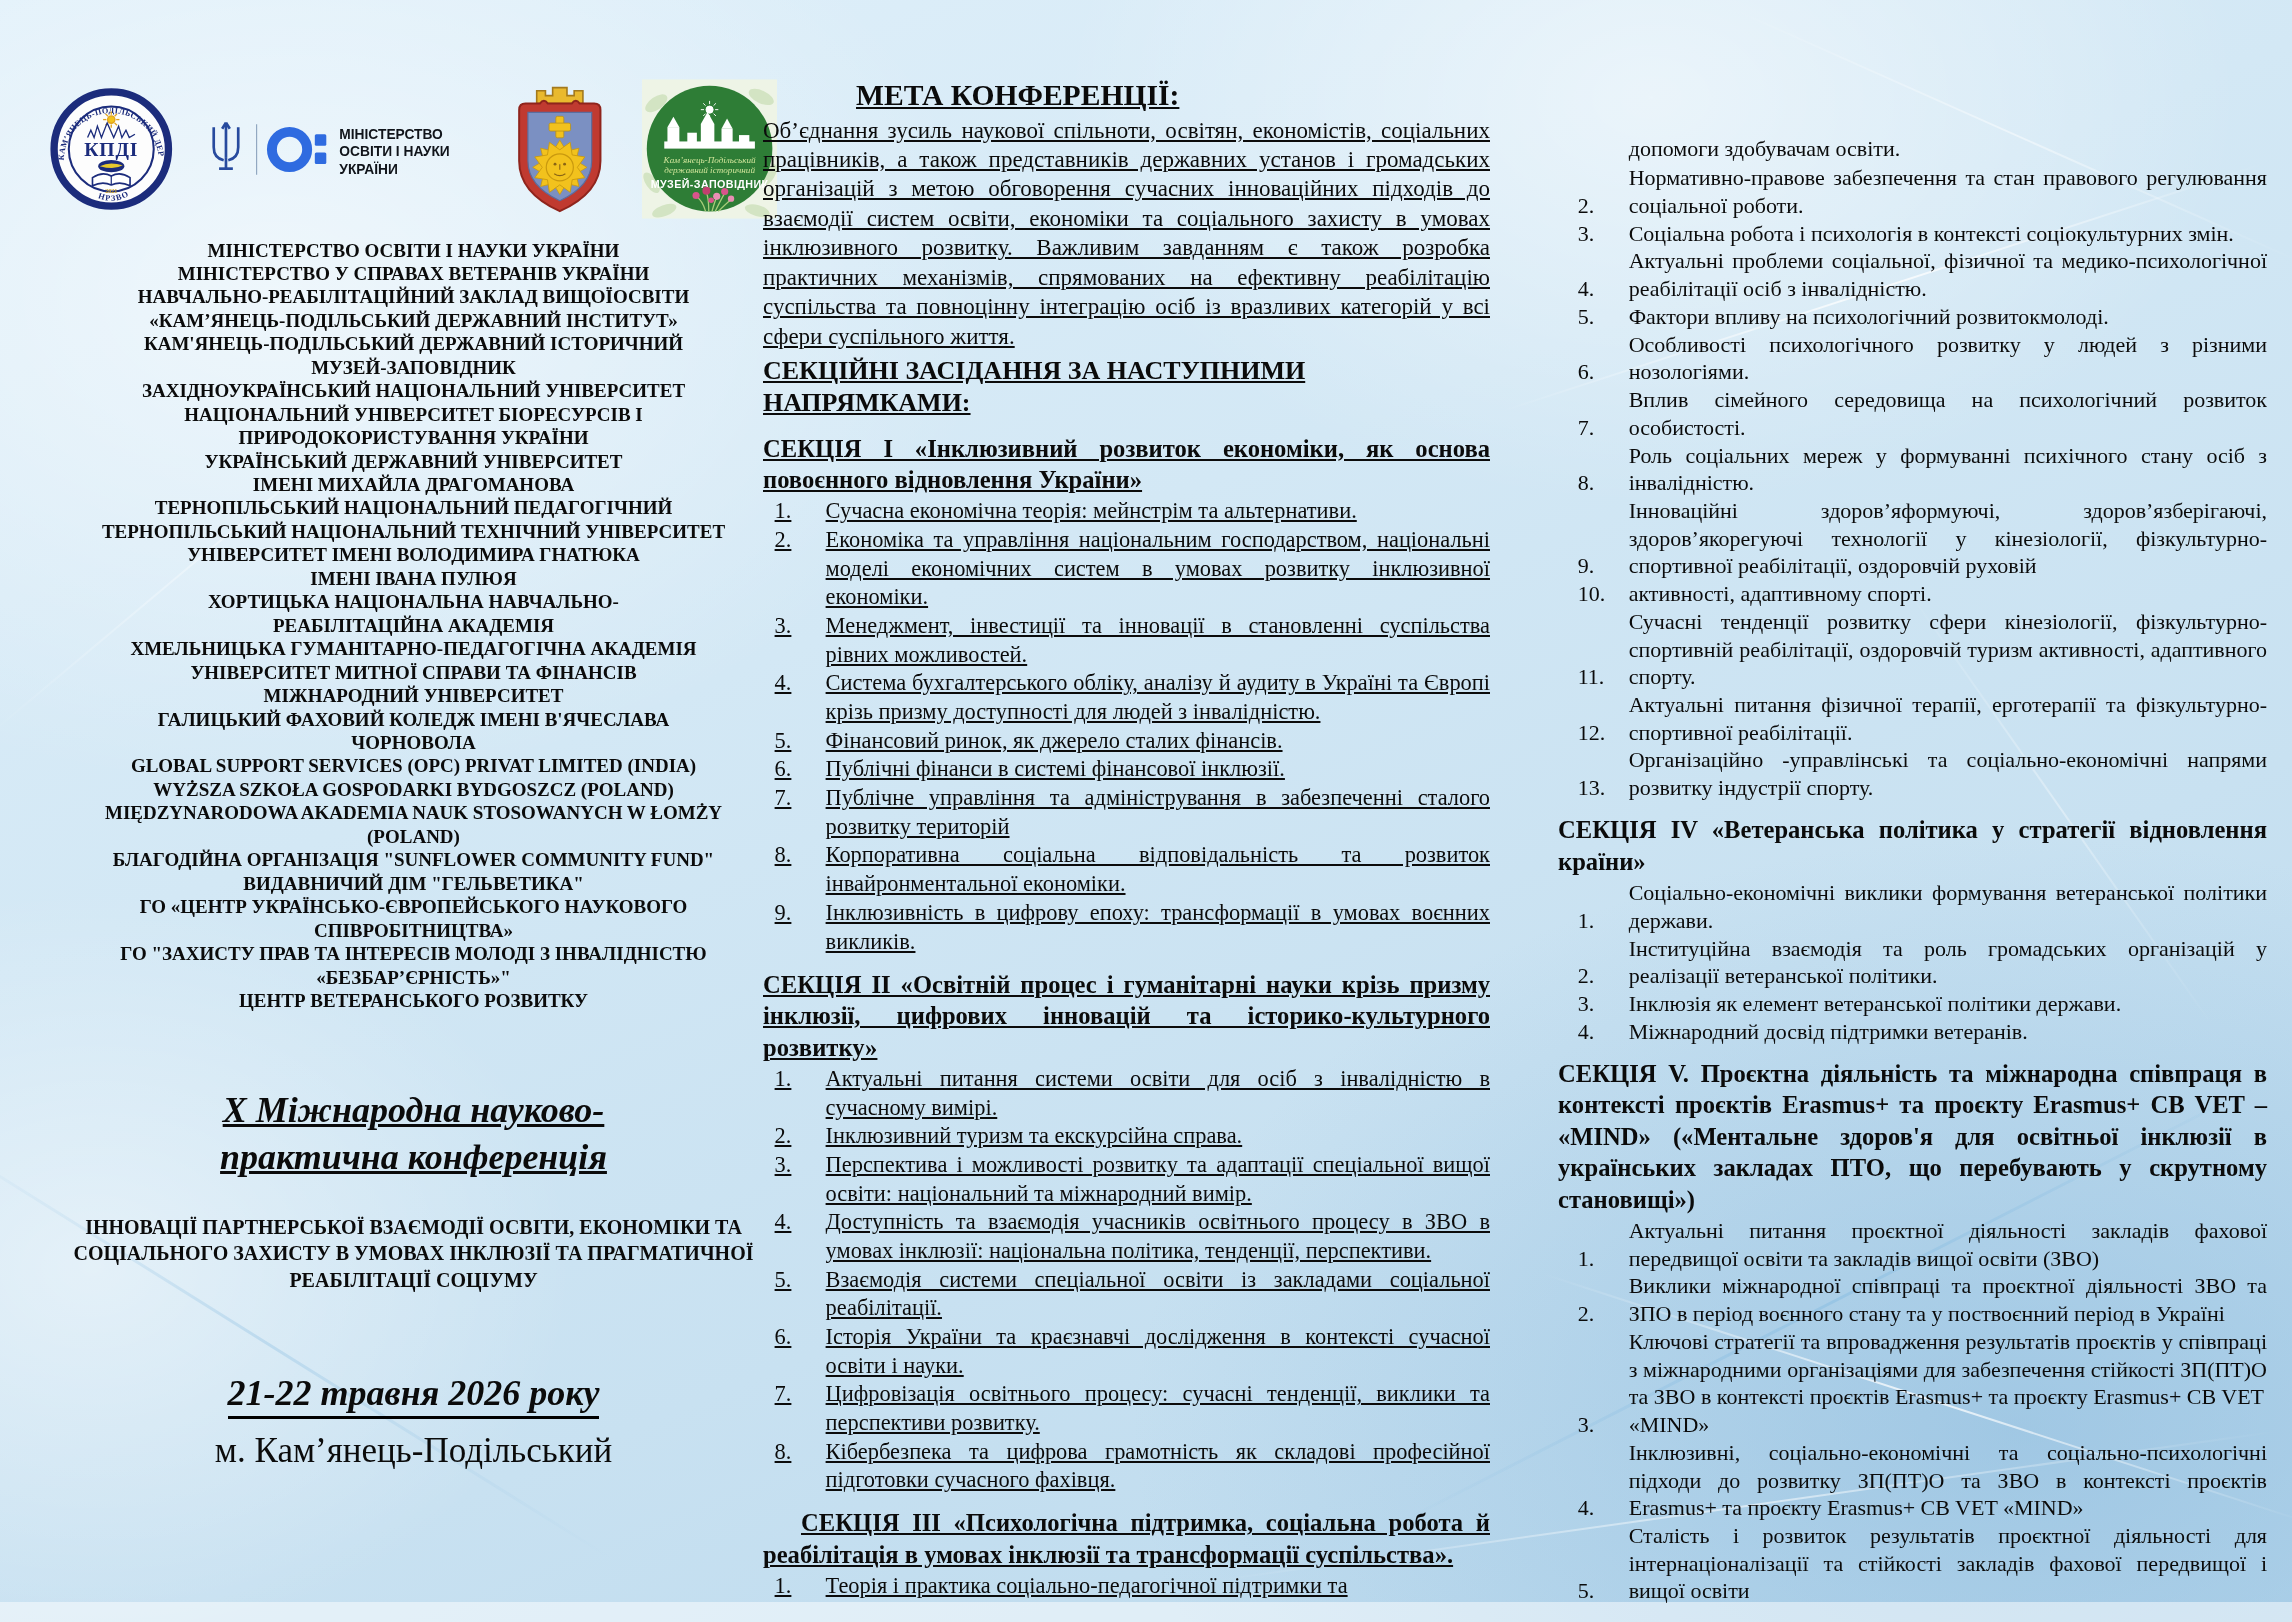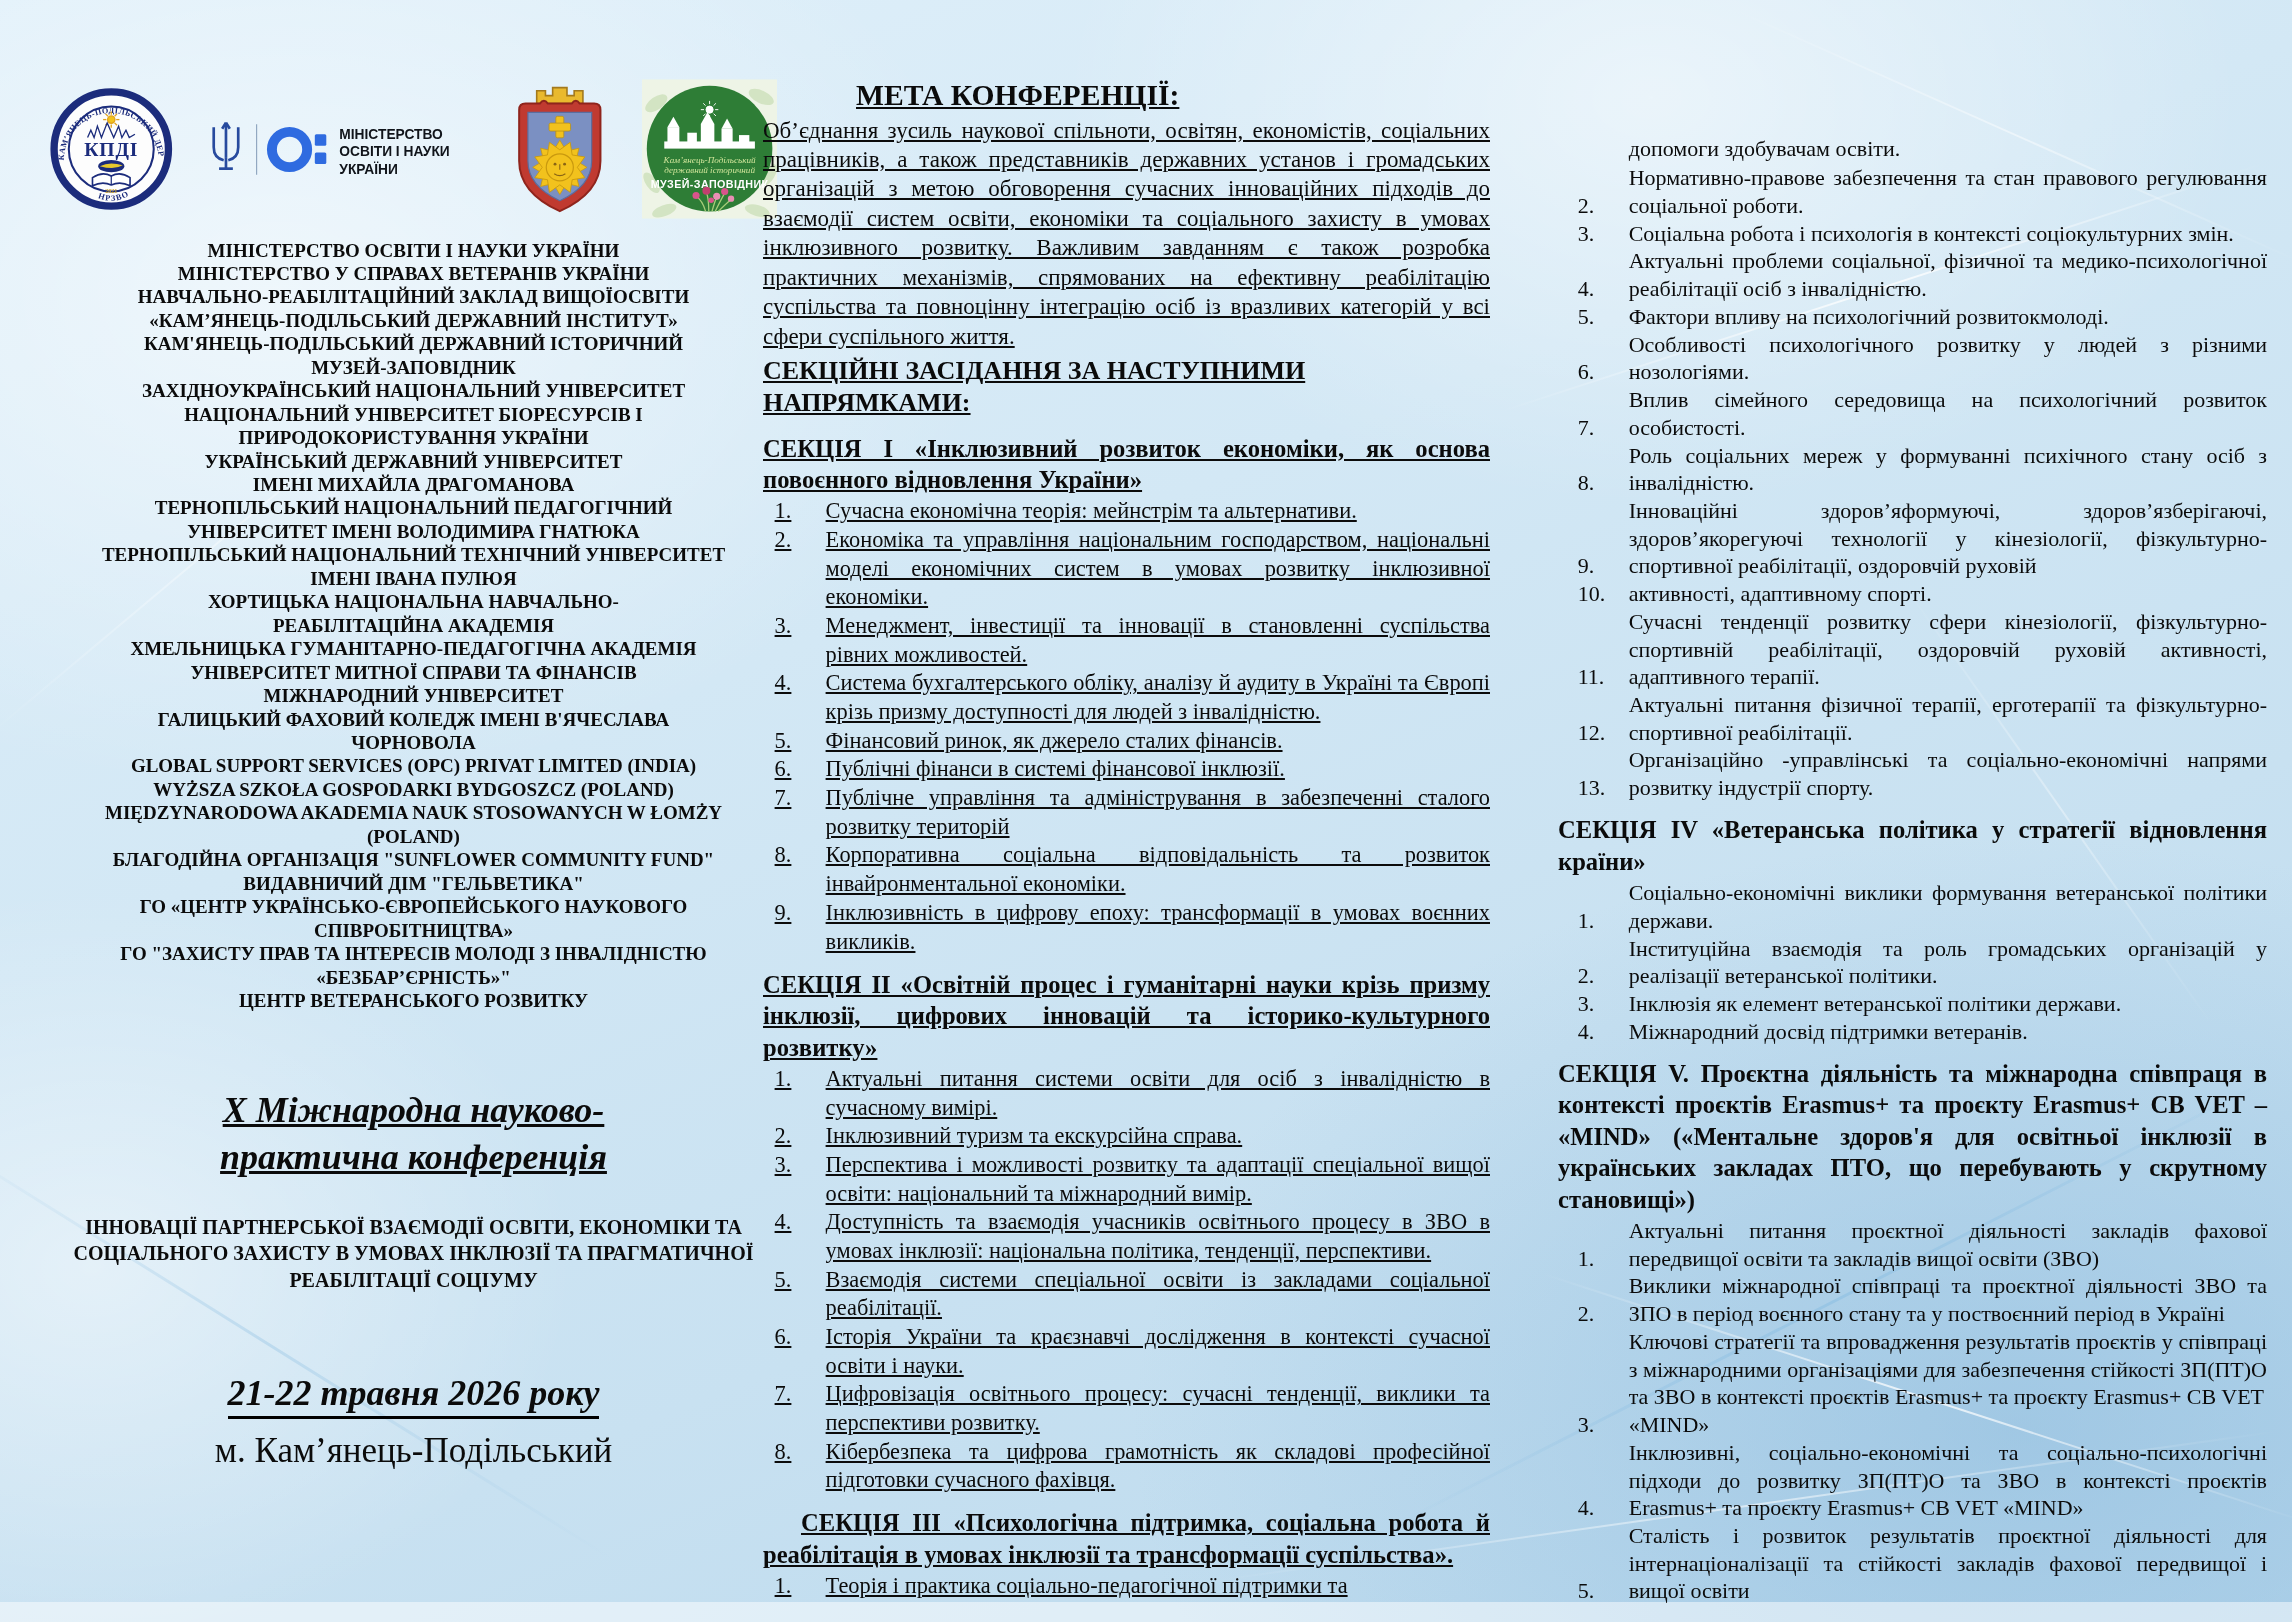--- a/index.html
+++ b/index.html
@@ -202,22 +202,22 @@
         <div class="org-line">НАВЧАЛЬНО-РЕАБІЛІТАЦІЙНИЙ ЗАКЛАД ВИЩОЇОСВІТИ</div>
         <div class="org-line">«КАМ’ЯНЕЦЬ-ПОДІЛЬСЬКИЙ ДЕРЖАВНИЙ ІНСТИТУТ»</div>
         <div class="org-line">КАМ'ЯНЕЦЬ-ПОДІЛЬСЬКИЙ ДЕРЖАВНИЙ ІСТОРИЧНИЙ</div>
         <div class="org-line">МУЗЕЙ-ЗАПОВІДНИК</div>
         <div class="org-line">ЗАХІДНОУКРАЇНСЬКИЙ НАЦІОНАЛЬНИЙ УНІВЕРСИТЕТ</div>
         <div class="org-line">НАЦІОНАЛЬНИЙ УНІВЕРСИТЕТ БІОРЕСУРСІВ І</div>
         <div class="org-line">ПРИРОДОКОРИСТУВАННЯ УКРАЇНИ</div>
         <div class="org-line">УКРАЇНСЬКИЙ ДЕРЖАВНИЙ УНІВЕРСИТЕТ</div>
         <div class="org-line">ІМЕНІ МИХАЙЛА ДРАГОМАНОВА</div>
         <div class="org-line">ТЕРНОПІЛЬСЬКИЙ НАЦІОНАЛЬНИЙ ПЕДАГОГІЧНИЙ</div>
+        <div class="org-line">ТЕРНОПІЛЬСЬКИЙ НАЦІОНАЛЬНИЙ ТЕХНІЧНИЙ УНІВЕРСИТЕТ</div>
         <div class="org-line">УНІВЕРСИТЕТ ІМЕНІ ВОЛОДИМИРА ГНАТЮКА</div>
-        <div class="org-line">ТЕРНОПІЛЬСЬКИЙ НАЦІОНАЛЬНИЙ ТЕХНІЧНИЙ УНІВЕРСИТЕТ</div>
         <div class="org-line">ІМЕНІ ІВАНА ПУЛЮЯ</div>
         <div class="org-line">ХОРТИЦЬКА НАЦІОНАЛЬНА НАВЧАЛЬНО-</div>
         <div class="org-line">РЕАБІЛІТАЦІЙНА АКАДЕМІЯ</div>
         <div class="org-line">ХМЕЛЬНИЦЬКА ГУМАНІТАРНО-ПЕДАГОГІЧНА АКАДЕМІЯ</div>
         <div class="org-line">УНІВЕРСИТЕТ МИТНОЇ СПРАВИ ТА ФІНАНСІВ</div>
         <div class="org-line">МІЖНАРОДНИЙ УНІВЕРСИТЕТ</div>
         <div class="org-line">ГАЛИЦЬКИЙ ФАХОВИЙ КОЛЕДЖ ІМЕНІ В'ЯЧЕСЛАВА</div>
         <div class="org-line">ЧОРНОВОЛА</div>
         <div class="org-line">GLOBAL SUPPORT SERVICES (OPC) PRIVAT LIMITED (INDIA)</div>
         <div class="org-line">WYŻSZA SZKOŁA GOSPODARKI BYDGOSZCZ (POLAND)</div>
@@ -374,21 +374,21 @@
         <div class="li">
         <span class="n">9.</span>
         <span class="t">Інноваційні здоров’яформуючі, здоров’язберігаючі, здоров’якорегуючі технології у кінезіології, фізкультурно-спортивної реабілітації, оздоровчій руховій</span>
       </div>
         <div class="li">
         <span class="n">10.</span>
         <span class="t">активності, адаптивному спорті.</span>
       </div>
         <div class="li">
         <span class="n">11.</span>
-        <span class="t">Сучасні тенденції розвитку сфери кінезіології, фізкультурно-спортивній реабілітації, оздоровчій руховій активності, адаптивного терапії.</span>
+        <span class="t">Сучасні тенденції розвитку сфери кінезіології, фізкультурно-спортивній реабілітації, оздоровчій туризм активності, адаптивного спорту.</span>
       </div>
         <div class="li">
         <span class="n">12.</span>
         <span class="t">Актуальні питання фізичної терапії, ерготерапії та фізкультурно-спортивної реабілітації.</span>
       </div>
         <div class="li">
         <span class="n">13.</span>
         <span class="t">Організаційно -управлінські та соціально-економічні напрями розвитку індустрії спорту.</span>
       </div>
       </div>

